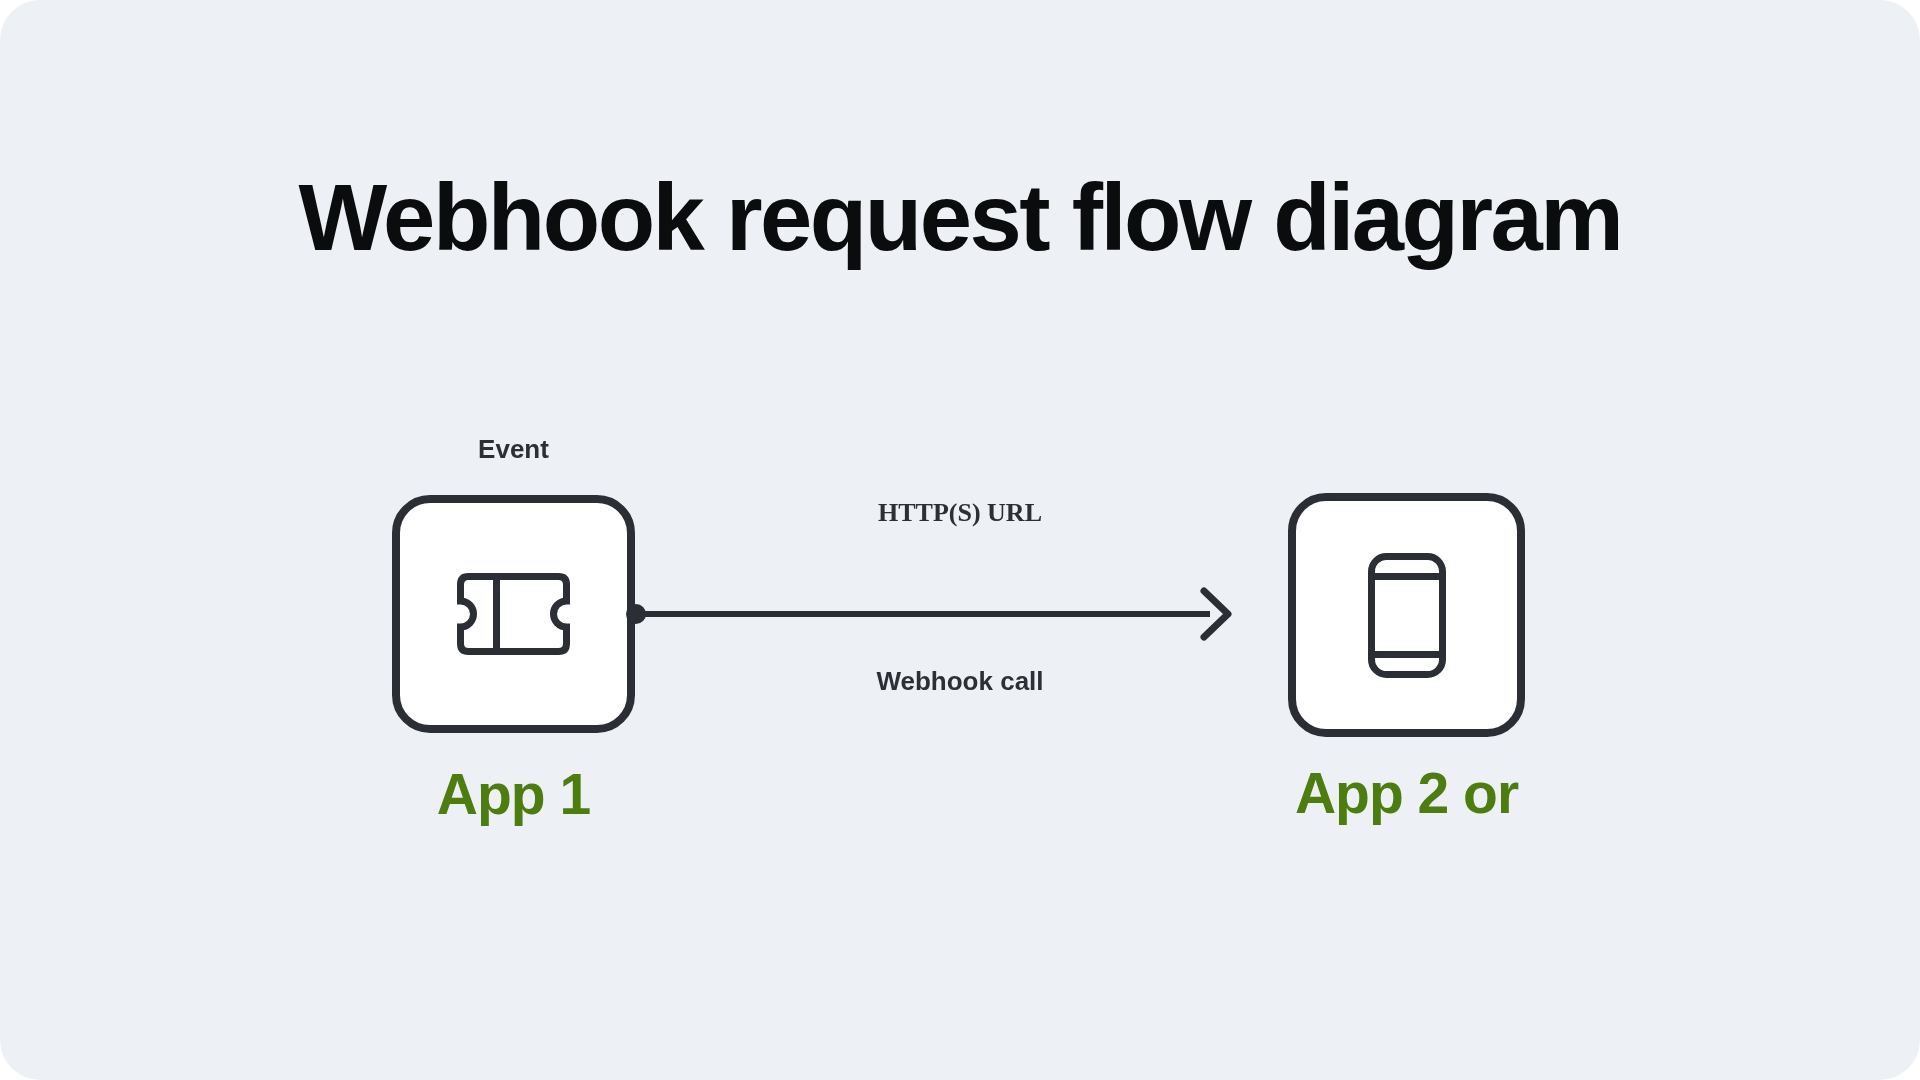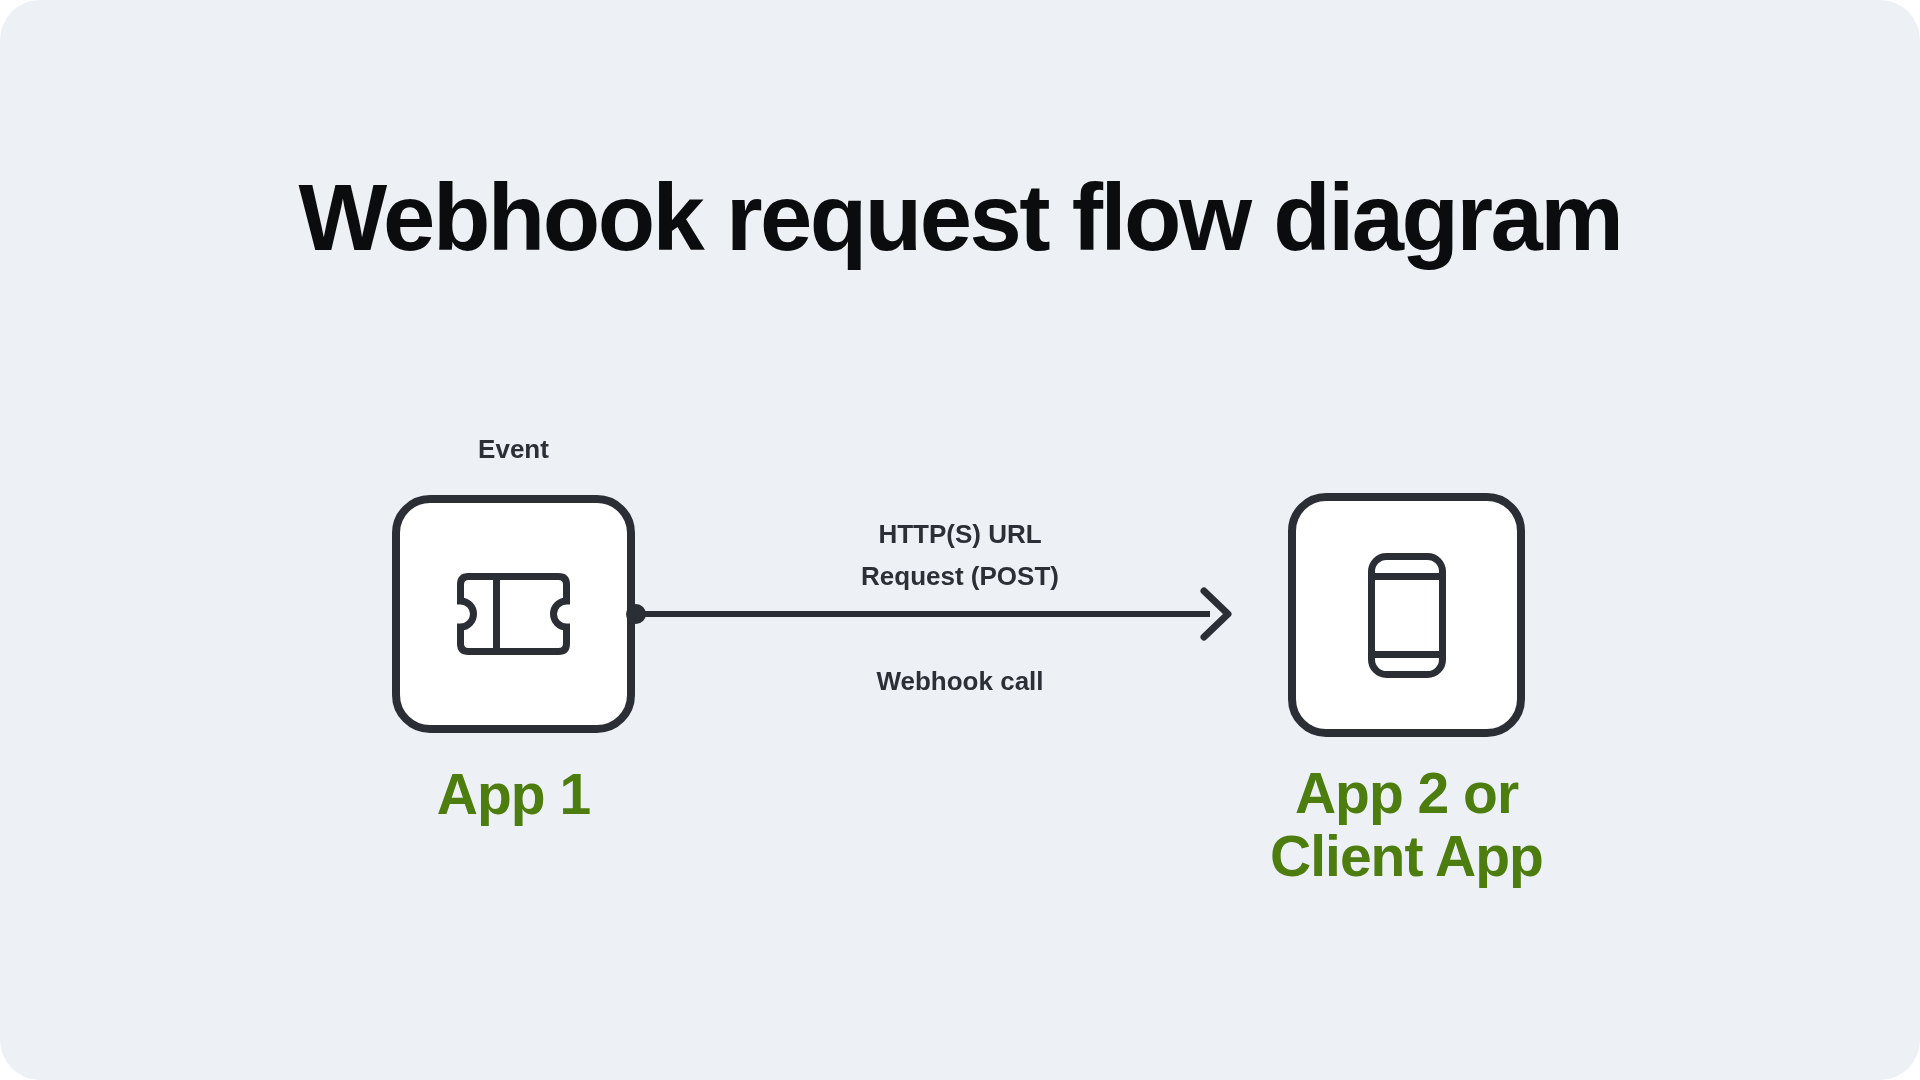--- a/index.html
+++ b/index.html
@@ -56,22 +56,23 @@
     font-weight: 600;
     color: #2c3036;
     text-align: center;
     line-height: 42px;
   }
   .event-label {
     left: 392px; top: 428px;
     width: 243px;
   }
   .http-label {
-    left: 710px; top: 513px;
+    left: 710px; top: 492px;
     width: 500px;
+    font-family: Liberation Serif, serif;
   }
   .webhook-label {
     left: 710px; top: 660px;
     width: 500px;
   }
   .node-name {
     position: absolute;
     font-size: 57px;
     font-weight: 700;
     letter-spacing: -1px;
@@ -109,21 +110,20 @@
         <path d="M 11.5 3.5 H 101.5 Q 109.5 3.5 109.5 11.5 V 28 A 13 13 0 0 0 109.5 54 V 70.5 Q 109.5 78.5 101.5 78.5 H 11.5 Q 3.5 78.5 3.5 70.5 V 54 A 13 13 0 0 0 3.5 28 V 11.5 Q 3.5 3.5 11.5 3.5 Z" stroke="#2b2e34" stroke-width="7" fill="#ffffff"></path>
         <line x1="39.5" y1="4" x2="39.5" y2="78" stroke="#2b2e34" stroke-width="7"></line>
       </svg>
     </span>
   </div>
 
   <div class="node-name app1-name">App 1</div>
 
   <div class="small-label http-label">
     <div>HTTP(S) URL</div>
-    <div>Request (POST)</div>
   </div>
 
   <div class="small-label webhook-label">Webhook call</div>
 
   <svg class="arrow-svg" viewBox="0 0 620 72" fill="none">
     <circle cx="14" cy="36" r="10" fill="#2b2e34"></circle>
     <line x1="14" y1="36" x2="588" y2="36" stroke="#2b2e34" stroke-width="6"></line>
     <polyline points="582,13 606,36 582,59" stroke="#2b2e34" stroke-width="7" stroke-linecap="round" stroke-linejoin="round"></polyline>
   </svg>
 
@@ -132,16 +132,15 @@
       <svg class="icon-svg" width="78" height="125" viewBox="0 0 78 125" fill="none">
         <rect x="3.5" y="3.5" width="71" height="118" rx="15" stroke="#2b2e34" stroke-width="7" fill="#ffffff"></rect>
         <line x1="4" y1="23.5" x2="74" y2="23.5" stroke="#2b2e34" stroke-width="7"></line>
         <line x1="4" y1="101.5" x2="74" y2="101.5" stroke="#2b2e34" stroke-width="7"></line>
       </svg>
     </span>
   </div>
 
   <div class="node-name app2-name">
     <div>App 2 or</div>
-    <div>Client App</div>
   </div>
 
 </div>
 
 </body></html>

